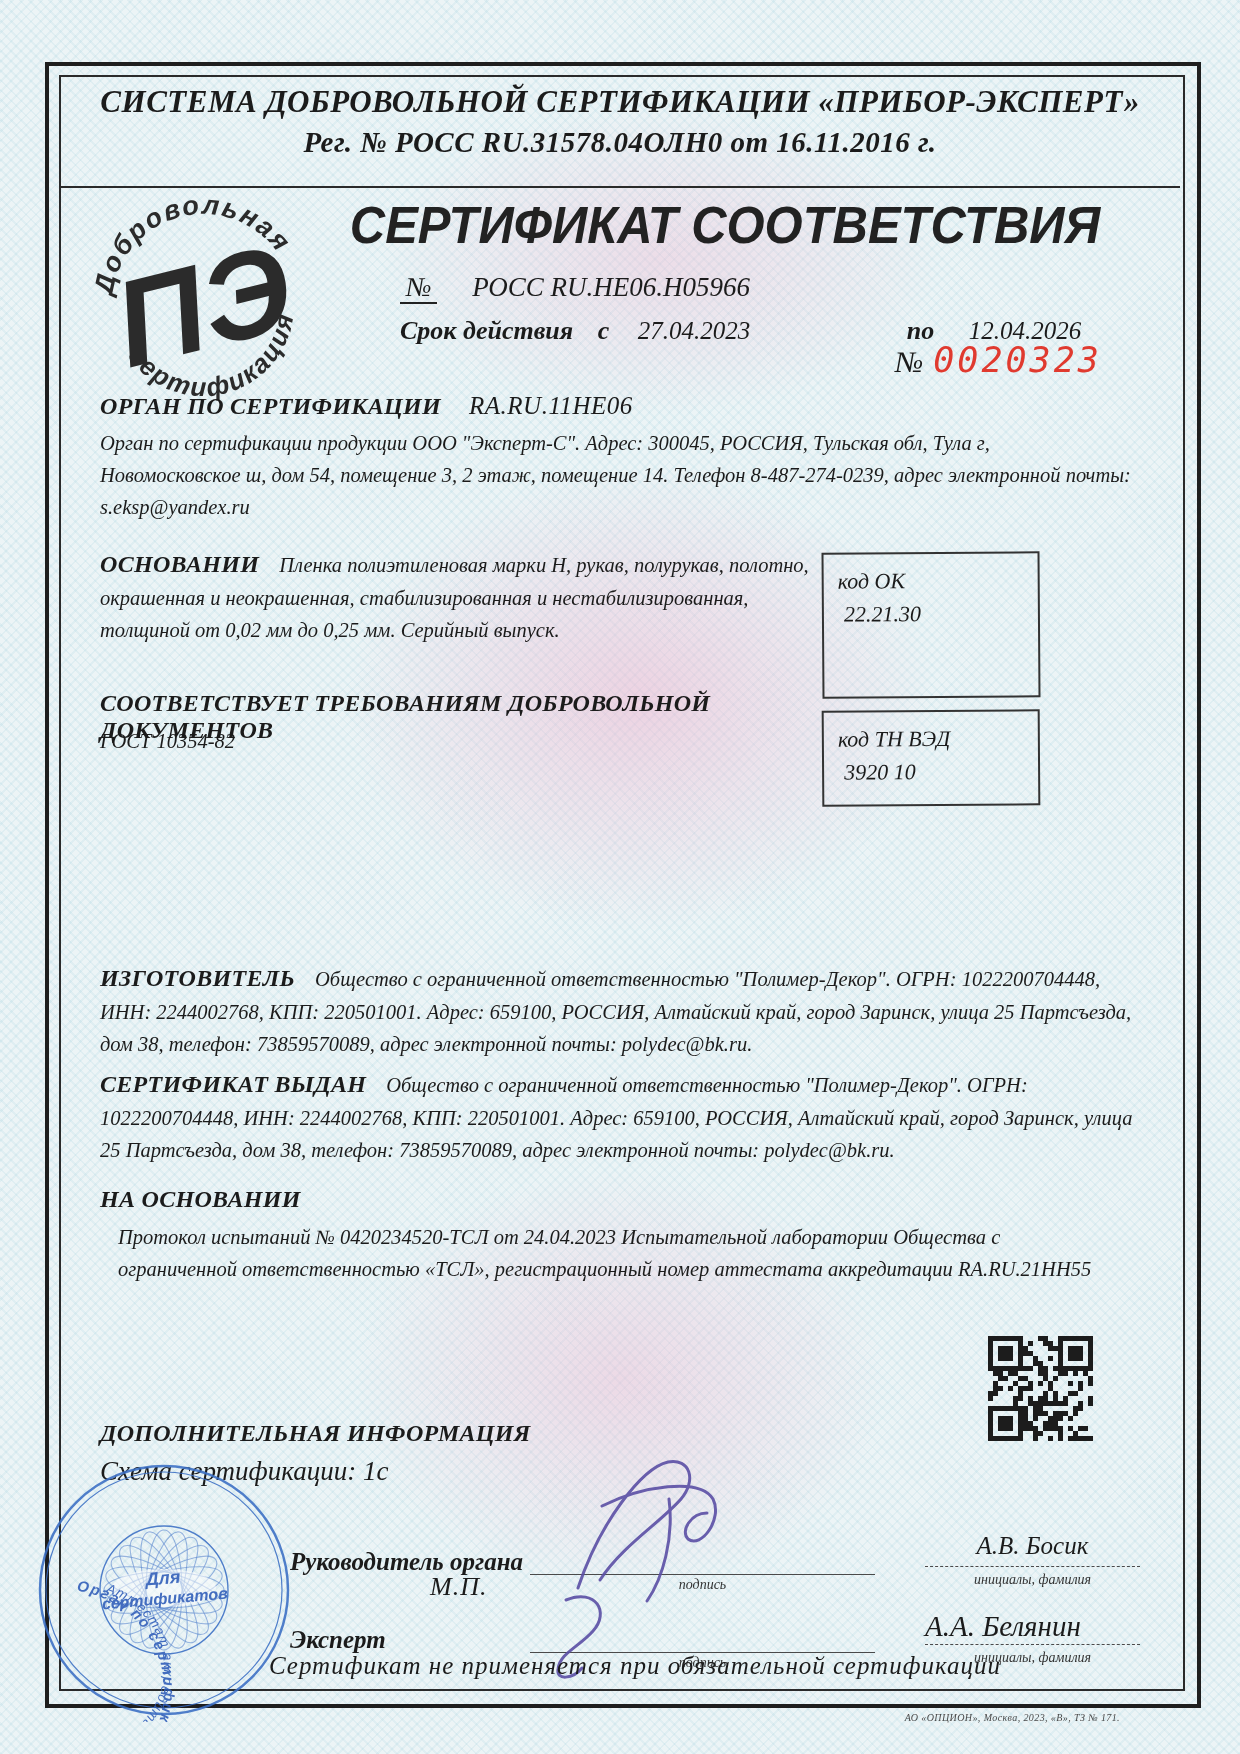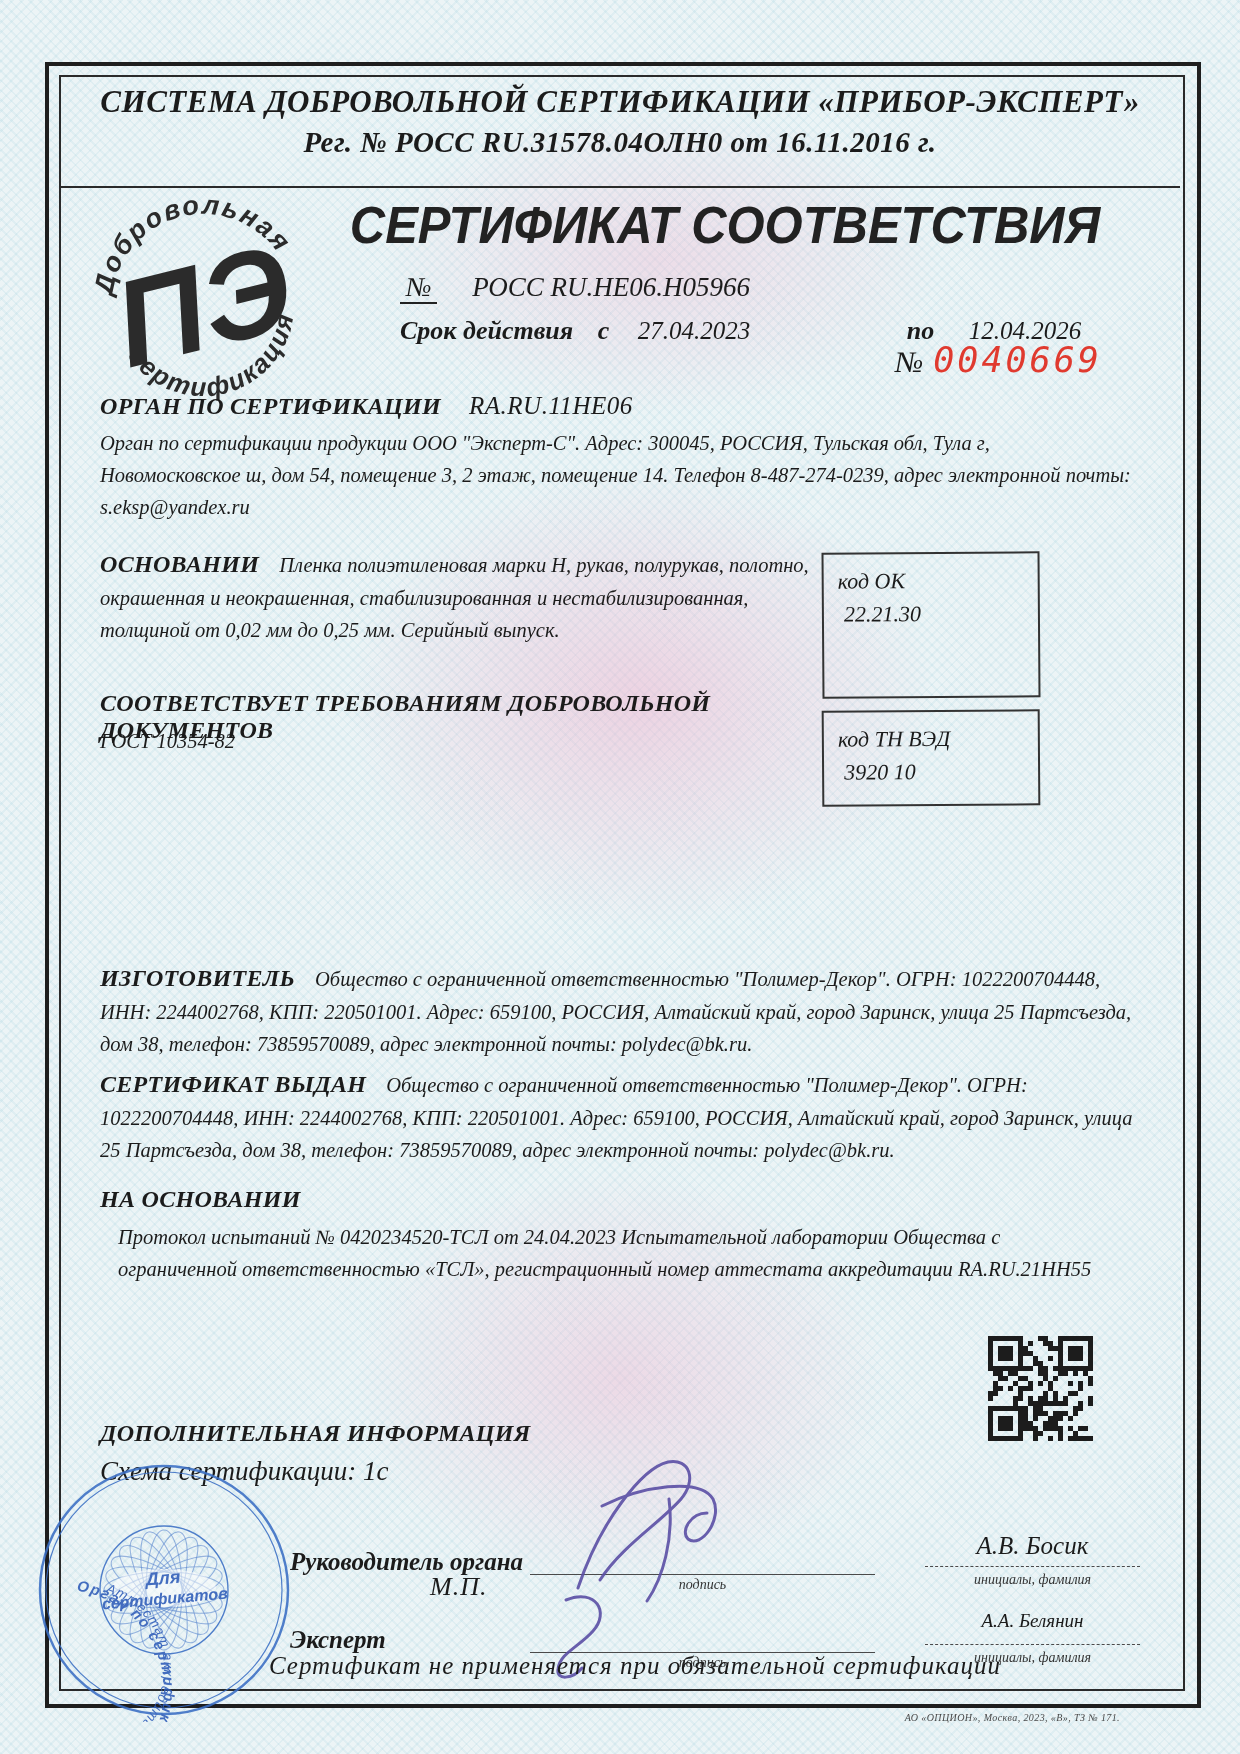--- a/index.html
+++ b/index.html
@@ -55,21 +55,21 @@
   .mp{left:430px;top:1572px;font-size:26px;letter-spacing:1px;}
   .sig-label{font-weight:700;font-size:25px;}
   .r1-label{left:290px;top:1548px;}
   .r2-label{left:290px;top:1626px;}
   .sig-line{border-top:1.5px solid #4a4a4a;text-align:center;}
   .sig-cap{font-size:14px;color:#333;text-align:center;margin-top:2px;}
   .l1-line{left:530px;top:1574px;width:345px;}
   .l2-line{left:530px;top:1652px;width:345px;}
   .n1{left:925px;top:1532px;width:215px;text-align:center;font-size:25px;}
   .n1-line{left:925px;top:1566px;width:215px;border-top:1.5px dashed #4a4a4a;}
-  .n2{left:925px;top:1610px;width:215px;text-align:center;font-size:19px;}
+  .n2{left:925px;top:1610px;width:215px;text-align:left;font-size:29px;}
   .n2-line{left:925px;top:1644px;width:215px;border-top:1.5px dashed #4a4a4a;}
   .footnote{left:140px;top:1652px;width:990px;text-align:center;font-size:25px;letter-spacing:1px;}
   .printinfo{left:120px;top:1712px;width:1000px;text-align:right;font-size:10px;color:#4a4a4a;letter-spacing:.4px;}
   .ink{left:0;top:0;pointer-events:none;}
 </style>
 </head>
 <body>
 
 <div class="page">
 
@@ -107,21 +107,21 @@
 
   <div class="abs valrow">
     <b>Срок действия</b>
     <b style="margin-left:18px;">с</b>
     <span class="date" style="margin-left:22px;">27.04.2023</span>
     <b style="margin-left:150px;">по</b>
     <span class="date" style="margin-left:28px;">12.04.2026</span>
   </div>
 
   <div class="abs blankrow">
-    <span>№</span><span class="digits">0040669</span>
+    <span>№</span><span class="digits">0020323</span>
   </div>
 
   <div class="abs org-head">
     <span class="sec-h">ОРГАН ПО СЕРТИФИКАЦИИ</span>
     <span class="org-code">RA.RU.11НЕ06</span>
   </div>
   <div class="abs org-text body-t">Орган по сертификации продукции ООО "Эксперт-С". Адрес: 300045, РОССИЯ, Тульская обл, Тула г, Новомосковское ш, дом 54, помещение 3, 2 этаж, помещение 14. Телефон 8-487-274-0239, адрес электронной почты: s.eksp@yandex.ru</div>
 
   <div class="abs product body-t">
     <span class="sec-h inline">ОСНОВАНИИ</span><span>Пленка полиэтиленовая марки Н, рукав, полурукав, полотно, окрашенная и неокрашенная, стабилизированная и нестабилизированная, толщиной от 0,02 мм до 0,25 мм. Серийный выпуск.</span>

